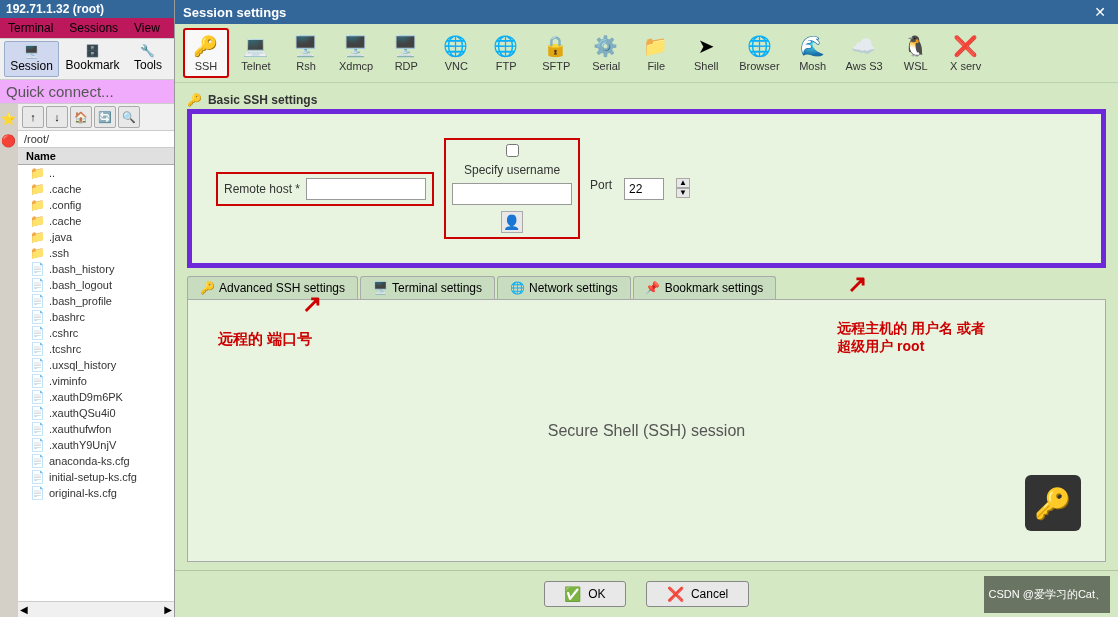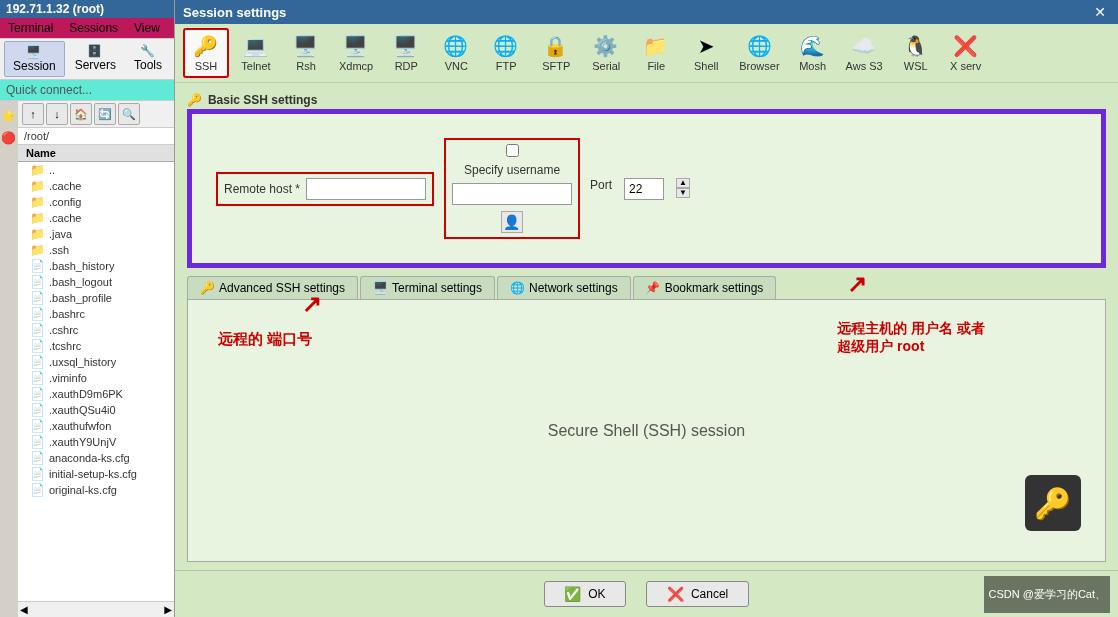--- a/index.html
+++ b/index.html
@@ -38,23 +38,23 @@
       background: #e8e8e8;
       border: 1px solid #aaa;
       border-radius: 2px;
       display: flex; align-items: center; justify-content: center;
       cursor: pointer;
       font-size: 11px;
     }
     .quick-connect {
       padding: 3px 6px;
       border-bottom: 1px solid #ccc;
-      font-size: 12px;
+      font-size: 15px;
       color: #555;
-      background: #5eead4;
+      background: #f0abfc;
     }
     .path-bar {
       padding: 2px 6px;
       background: #fff;
       border-bottom: 1px solid #ccc;
       font-size: 11px;
       color: #333;
     }
     .col-header {
       padding: 2px 8px;
@@ -375,21 +375,21 @@
     <span>View</span>
   </div>
 
   <div class="app-toolbar">
     <div class="app-toolbar-btn active">
       <span>🖥️</span>
       <span>Session</span>
     </div>
     <div class="app-toolbar-btn">
       <span>🗄️</span>
-      <span>Servers</span>
+      <span>Bookmark</span>
     </div>
     <div class="app-toolbar-btn">
       <span>🔧</span>
       <span>Tools</span>
     </div>
   </div>
 
   <div class="quick-connect">
     <span>Quick connect...</span>
   </div>

